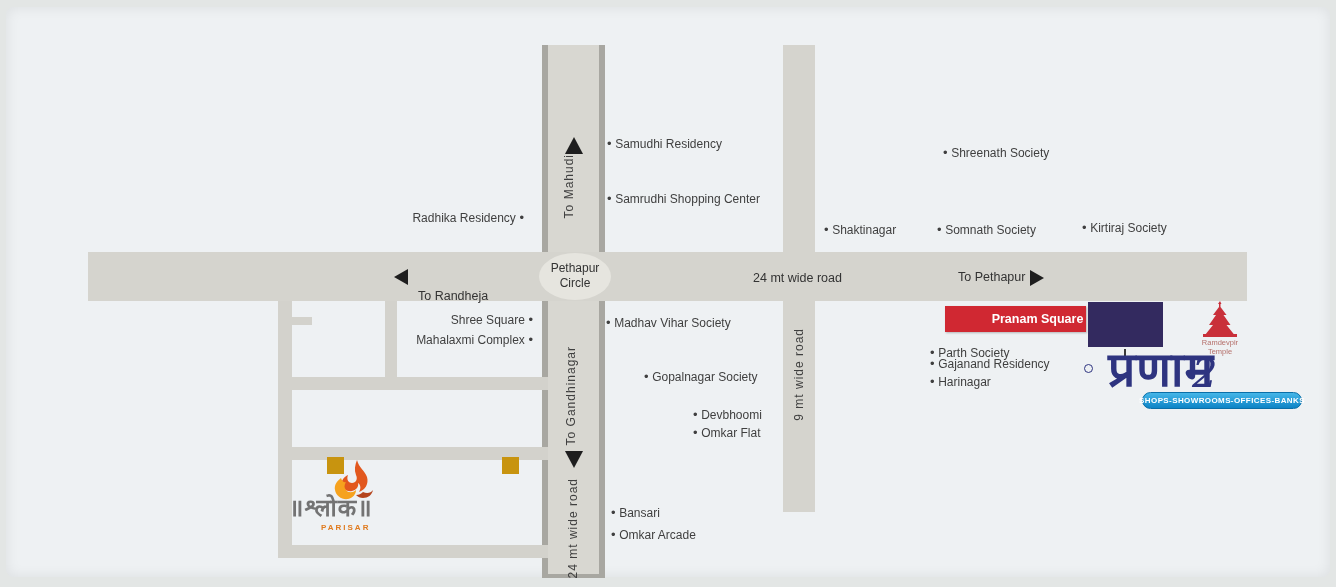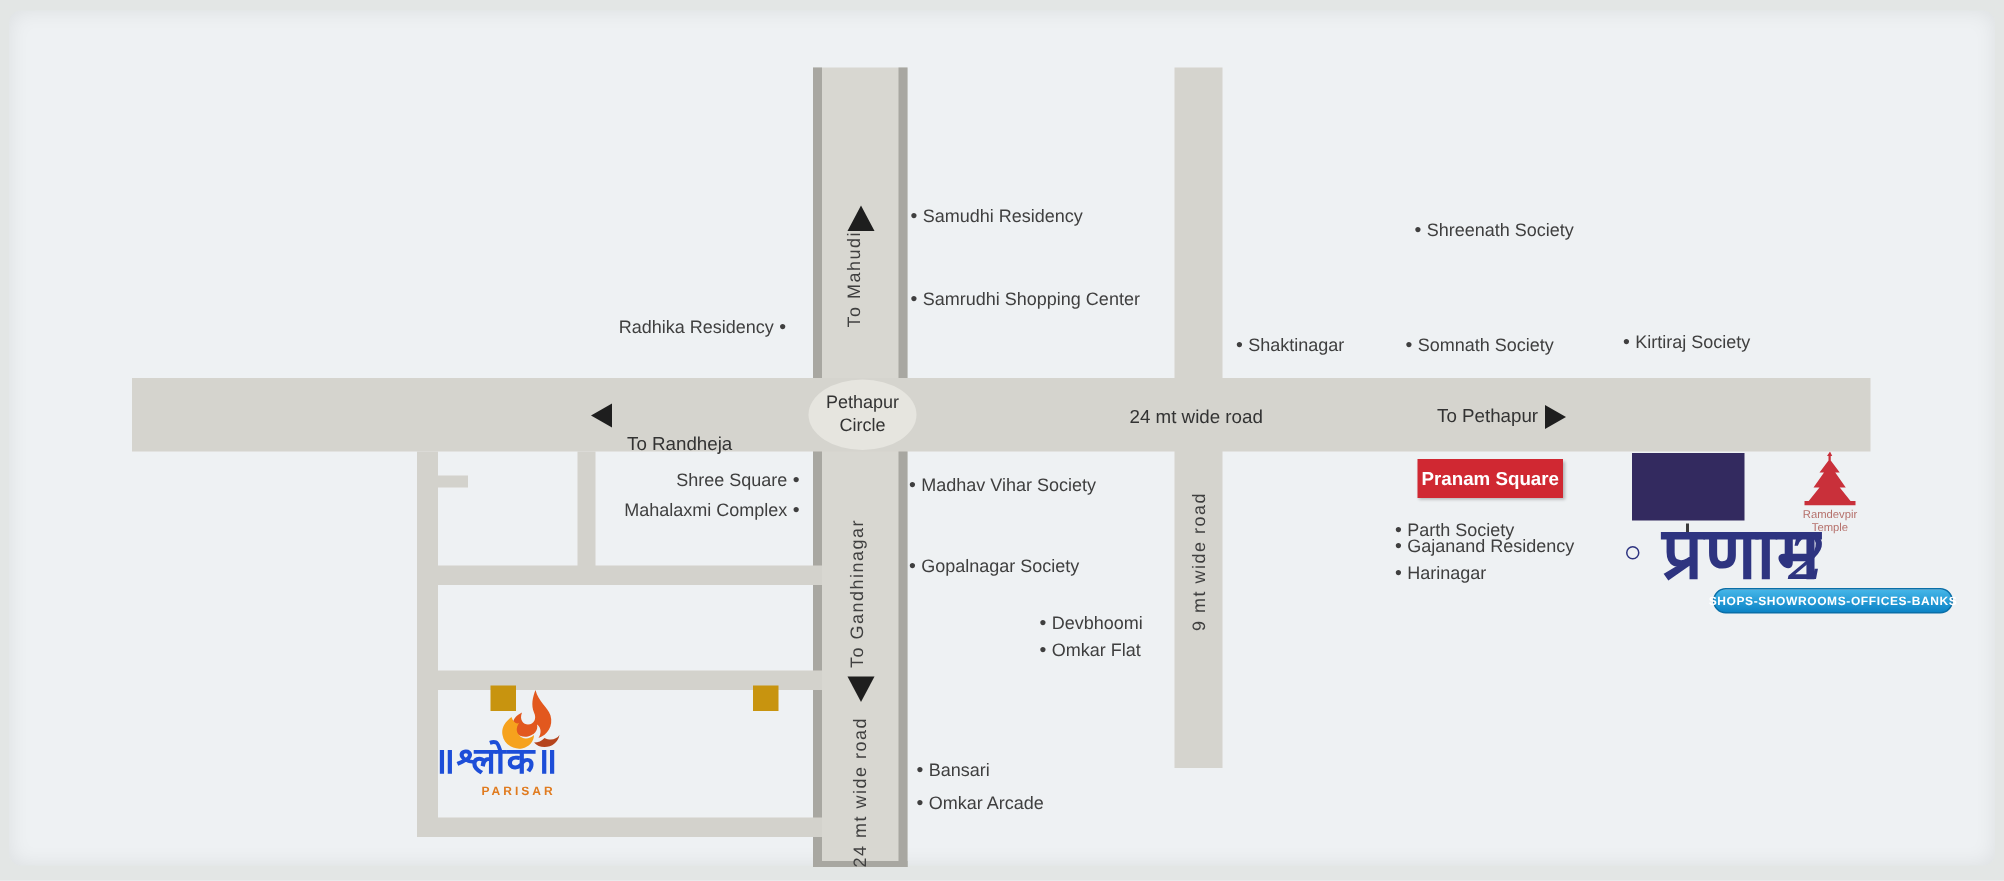--- a/index.html
+++ b/index.html
@@ -49,20 +49,21 @@
   #junction-label{
     position:absolute;left:541px;top:261px;width:68px;text-align:center;
     font-size:12px;line-height:15px;color:#333;white-space:normal;
   }
   
   #pranam-square{
     position:absolute;left:945px;top:306px;width:97px;height:26px;
     background:var(--c-red,#d02832);color:#fff;font-size:12.5px;font-weight:bold;
     display:flex;align-items:center;justify-content:center;
     box-shadow:1px 1px 2px rgba(0,0,0,.25);
+    padding-left:44px;
   }
   #site-box{
     position:absolute;left:1088px;top:302px;width:75px;height:45px;
     background:var(--c-navy,#332a5f);
   }
   #site-tick{position:absolute;left:1124px;top:349px;width:2px;height:8px;background:#3a3a3a;}
   .gold-square{position:absolute;width:17px;height:17px;background:var(--c-gold,#c8940f);}
   
   #temple{position:absolute;left:1196px;top:301px;width:48px;text-align:center;}
   #temple-label{font-size:7.5px;line-height:9px;color:#b5706b;margin-top:1px;white-space:normal;}
@@ -82,21 +83,21 @@
     background:linear-gradient(180deg,#45b6e8,#0d84c6);
     border:1px solid #0a6fa8;border-radius:9px;
     display:flex;align-items:center;justify-content:center;
     color:#fff;font-size:8px;font-weight:bold;letter-spacing:.4px;white-space:nowrap;
   }
   
   #shlok{position:absolute;left:285px;top:450px;width:120px;height:90px;}
   #shlok-flame{position:absolute;left:42px;top:8px;}
   #shlok-name{
     position:absolute;left:4px;top:44px;font-size:24px;line-height:28px;font-weight:bold;
-    color:#1d4ed8;letter-spacing:1px;z-index:2;
+    color:#737373;letter-spacing:1px;z-index:2;
   }
   #shlok-sub{position:absolute;left:36px;top:73px;font-size:8px;letter-spacing:2px;color:#e07b1f;font-weight:bold;}
   
   #shantam{position:absolute;left:458px;top:468px;width:110px;height:70px;}
   #shantam-tree{position:absolute;left:0;top:4px;}
   #shantam-name{position:absolute;left:37px;top:36px;font-size:15px;color:#6e6e6e;font-weight:bold;}
   .icon{display:block;}
 </style>
 </head>
 <body>
@@ -133,21 +134,21 @@
   <div class="lbl lm" style="left:607px;top:137px;">Samudhi Residency</div>
   <div class="lbl lm" style="left:607px;top:192px;">Samrudhi Shopping Center</div>
   <div class="lbl lm-r" style="right:812px;top:211px;">Radhika Residency</div>
   <div class="lbl lm" style="left:943px;top:146px;">Shreenath Society</div>
   <div class="lbl lm" style="left:824px;top:223px;">Shaktinagar</div>
   <div class="lbl lm" style="left:937px;top:223px;">Somnath Society</div>
   <div class="lbl lm" style="left:1082px;top:221px;">Kirtiraj Society</div>
   <div class="lbl lm-r" style="right:803px;top:313px;text-align:center;">Shree Square</div>
   <div class="lbl lm-r" style="right:803px;top:333px;">Mahalaxmi Complex</div>
   <div class="lbl lm" style="left:606px;top:316px;">Madhav Vihar Society</div>
-  <div class="lbl lm" style="left:606px;top:370px;">Gopalnagar Society</div>
+  <div class="lbl lm" style="left:606px;top:370px;padding-left:38px;">Gopalnagar Society</div>
   <div class="lbl lm" style="left:693px;top:408px;">Devbhoomi</div>
   <div class="lbl lm" style="left:693px;top:426px;">Omkar Flat</div>
   <div class="lbl lm" style="left:930px;top:346px;">Parth Society</div>
   <div class="lbl lm" style="left:930px;top:357px;">Gajanand Residency</div>
   <div class="lbl lm" style="left:930px;top:375px;">Harinagar</div>
   <div class="lbl lm" style="left:611px;top:506px;">Bansari</div>
   <div class="lbl lm" style="left:611px;top:528px;">Omkar Arcade</div>
 
   <div id="pranam-square">Pranam Square</div>
   <div id="site-box"></div>

